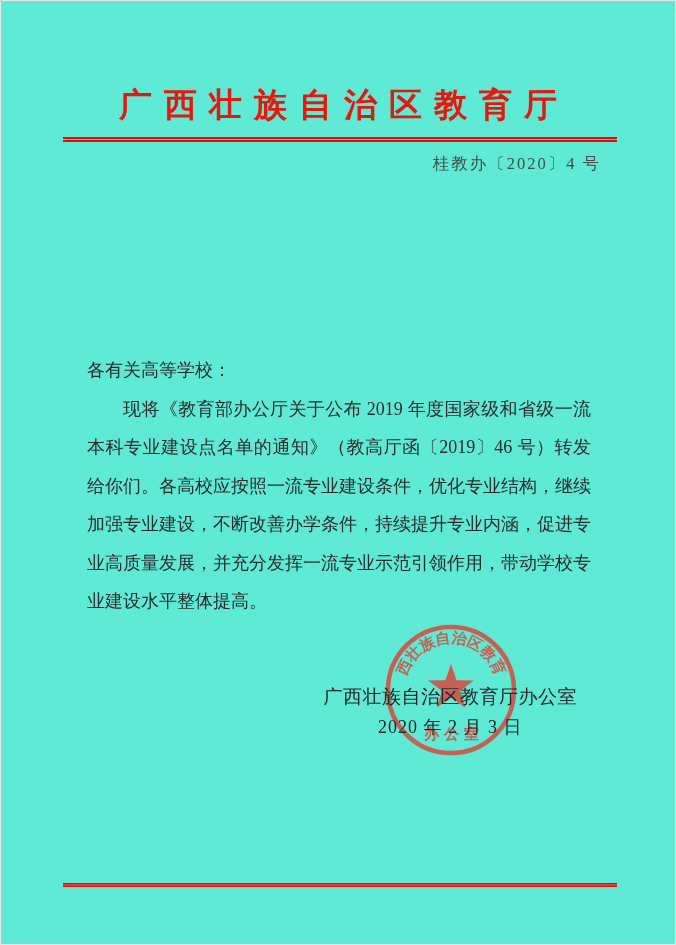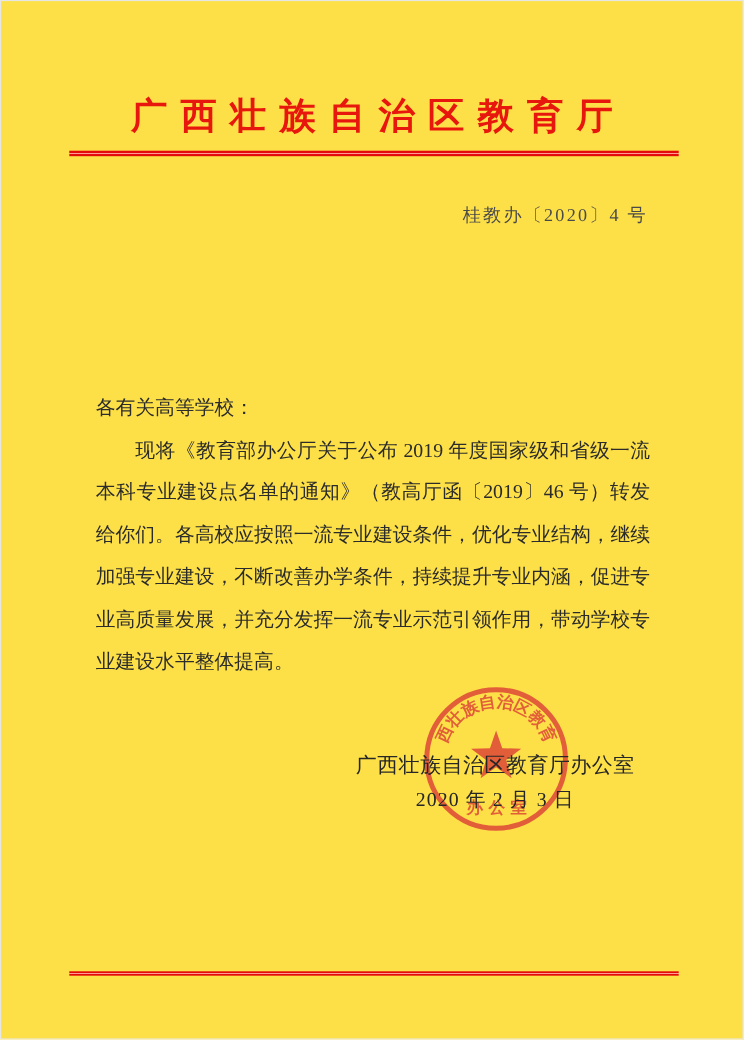--- a/index.html
+++ b/index.html
@@ -5,21 +5,21 @@
   * { margin: 0; padding: 0; box-sizing: border-box; }
   html, body { background: #ffffff; }
   body {
     font-family: "Liberation Serif", "DejaVu Serif", serif;
     width: 676px;
   }
   .page {
     position: relative;
     width: 676px;
     height: 945px;
-    background: #fde047;
+    background: #5eead4;
     border: 1px solid #e6e6e6;
     overflow: hidden;
   }
   .agency-name {
     position: absolute;
     top: 82px;
     left: 0;
     width: 100%;
     text-align: center;
     font-size: 33px;
@@ -36,26 +36,25 @@
     background: linear-gradient(to bottom,
       #e30b0b 0%, #e30b0b 34%,
       #ff9d94 46%, #ff9d94 54%,
       #e30b0b 66%, #e30b0b 100%);
   }
   .rule-top { top: 136px; height: 5px; }
   .rule-bottom { top: 882px; height: 4px; }
   .doc-number {
     position: absolute;
     top: 152px;
-    right: 86px;
+    right: 74px;
     font-size: 16.5px;
     color: #4a4a4a;
     letter-spacing: 2px;
     white-space: nowrap;
-    margin-top: 32px;
   }
   .doc-title {
     position: absolute;
     top: 206px;
     left: 0;
     width: 100%;
     text-align: center;
     font-size: 24px;
     font-weight: bold;
     color: #161616;

